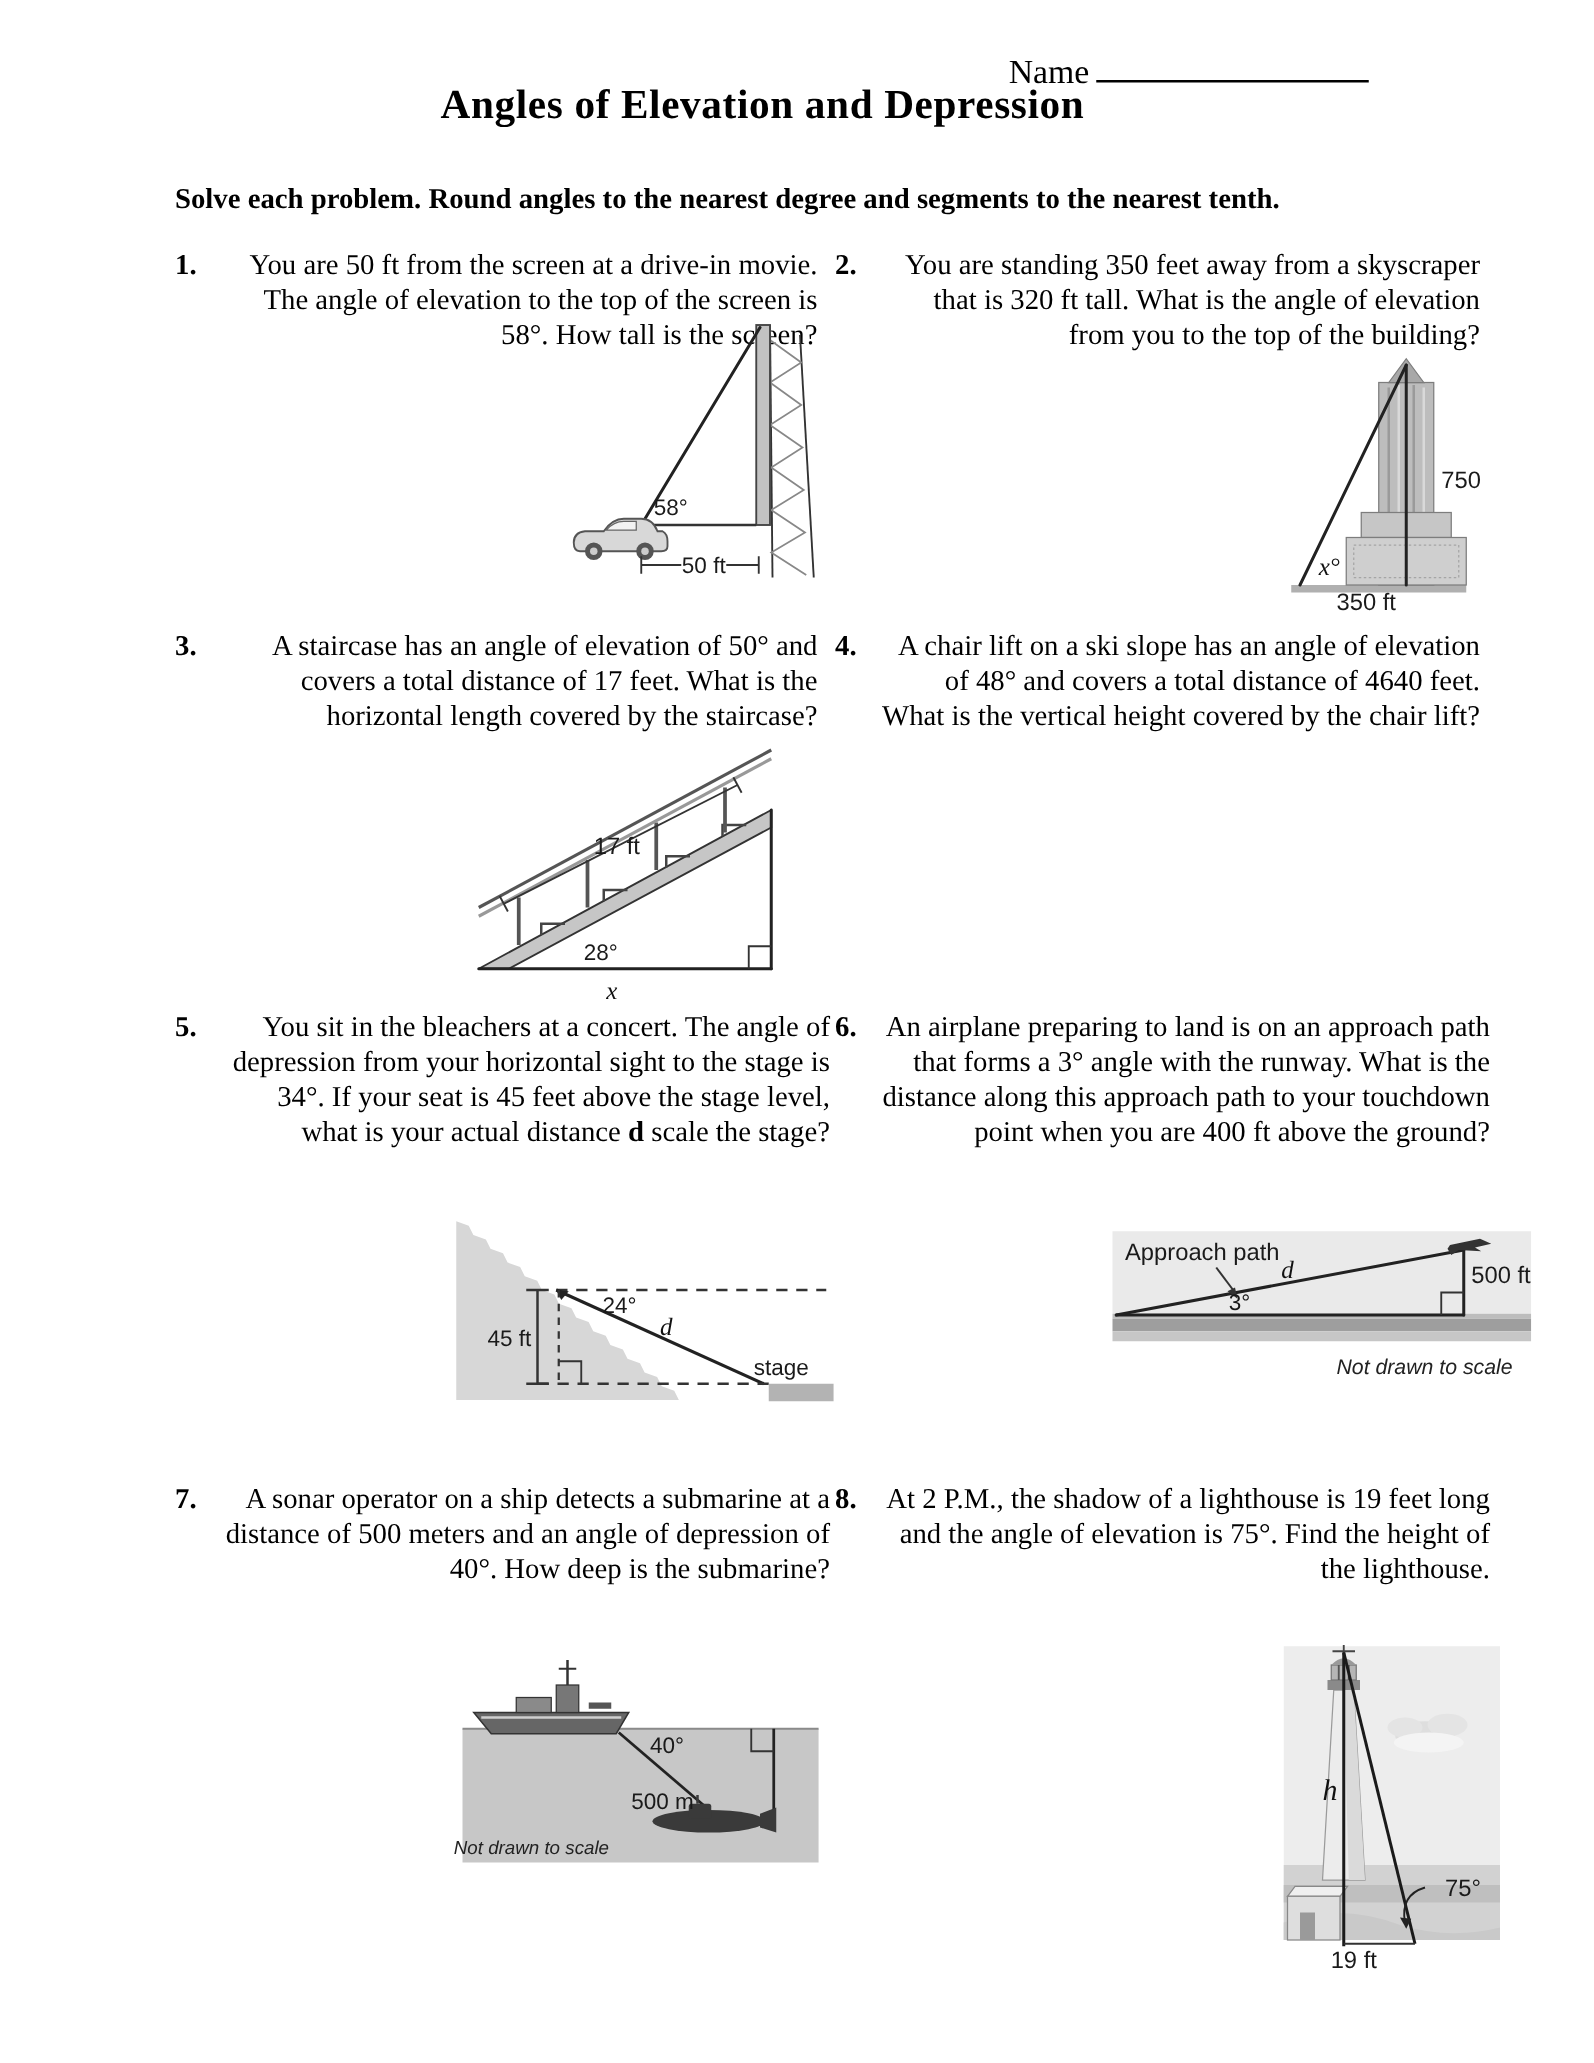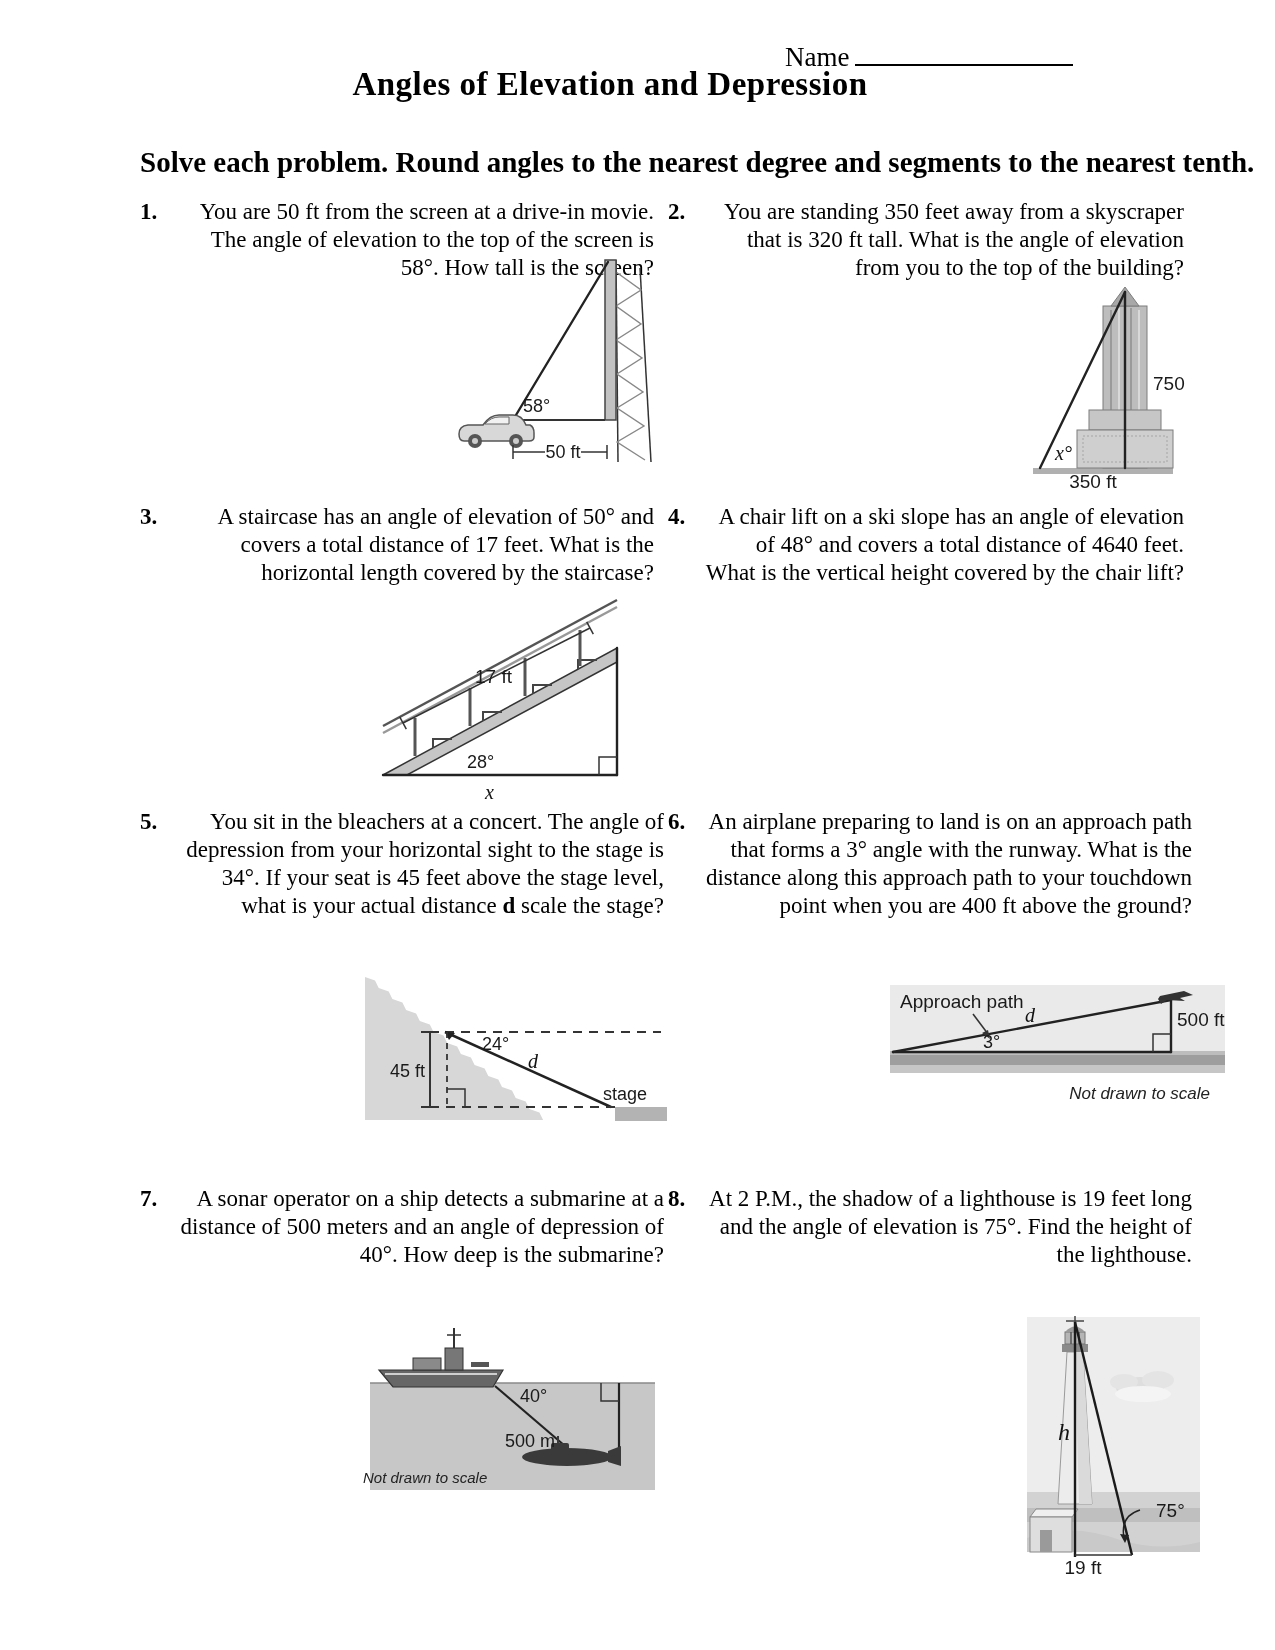--- a/index.html
+++ b/index.html
@@ -1,22 +1,22 @@
 <!DOCTYPE html>
 <html><head>
 <meta charset="utf-8">
 <style>
   html,body{margin:0;padding:0;background:#fff;}
   .page{position:relative;width:1275px;height:1650px;background:#ffffff;
         font-family:"Liberation Serif",serif;color:#000;overflow:hidden;}
-  .name-row{position:absolute;left:785px;top:40px;font-size:27px;}
+  .name-row{position:absolute;left:807px;top:40px;font-size:27px;}
   .name-line{display:inline-block;width:218px;height:24px;border-bottom:2px solid #000;margin-left:6px;}
   .title{position:absolute;left:140px;top:66px;width:940px;text-align:center;
          font-size:33px;font-weight:bold;letter-spacing:.5px;}
-  .instructions{position:absolute;left:140px;top:146px;font-size:29px;font-weight:bold;white-space:nowrap;}
+  .instructions{position:absolute;left:140px;top:146px;font-size:23px;font-weight:bold;white-space:nowrap;}
   .problem{position:absolute;display:flex;font-size:23px;line-height:28px;}
   .pnum{font-weight:bold;flex:none;width:36px;}
   .ptext{flex:1;text-align:right;}
   .ptext b{font-weight:bold;}
   .diagram{position:absolute;}
   .note{position:absolute;font-family:"Liberation Sans",sans-serif;font-style:italic;
         font-size:17px;color:#222;}
   
   .dlbl{font-family:"Liberation Sans",sans-serif;font-size:18px;fill:#1a1a1a;}
   .dlbl-lg{font-family:"Liberation Sans",sans-serif;font-size:19px;fill:#1a1a1a;}

